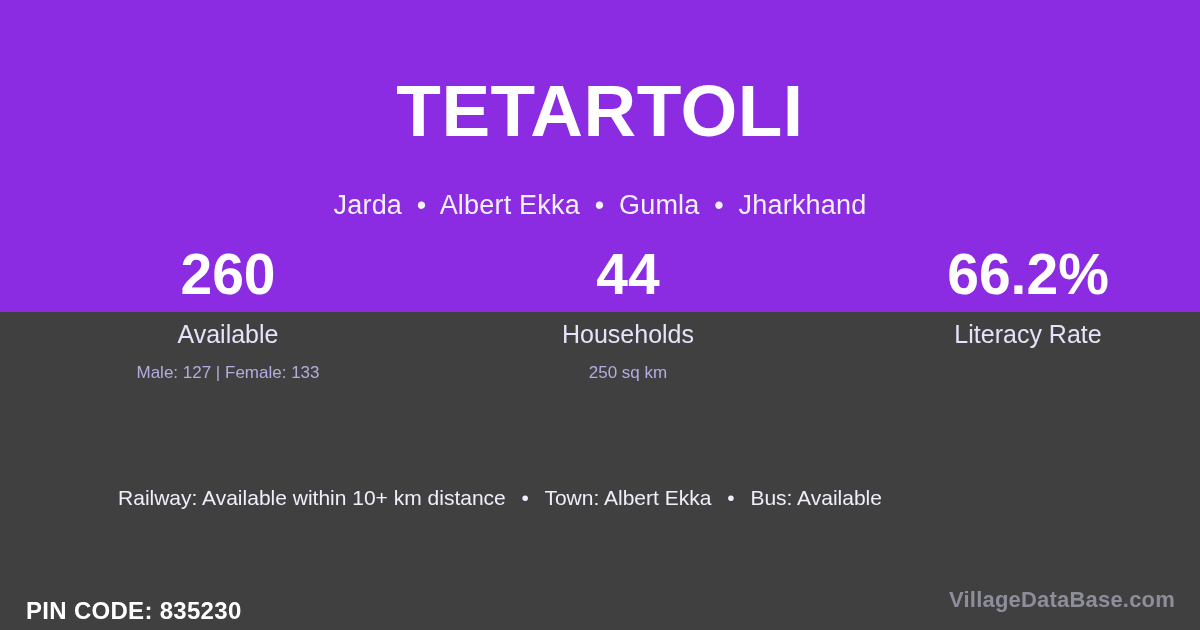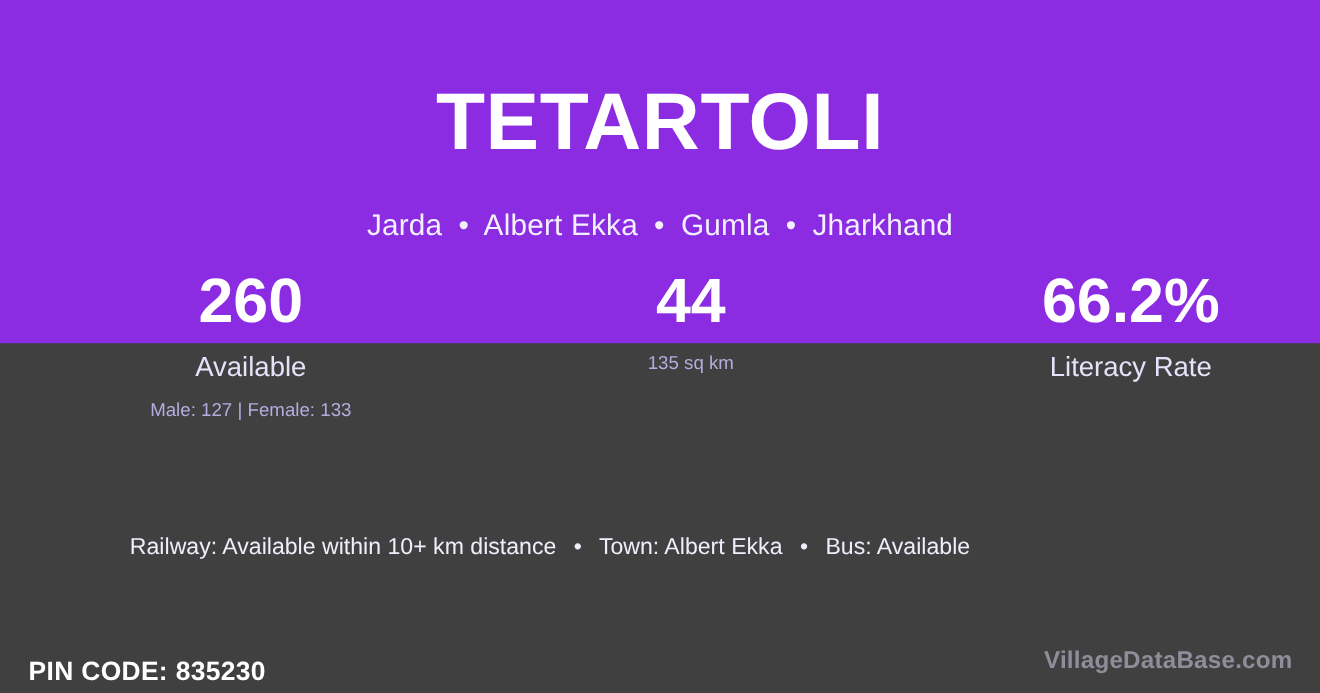--- a/index.html
+++ b/index.html
@@ -163,21 +163,22 @@
   <div id="stats-row">
 
     <div class="stat-col">
       <div class="stat-value">260</div>
       <div class="stat-label">Available</div>
       <div class="stat-detail">Male: 127 | Female: 133</div>
     </div>
 
     <div class="stat-col">
       <div class="stat-value">44</div>
-      <div class="stat-detail">135 sq km</div>
+      <div class="stat-label">Households</div>
+      <div class="stat-detail">250 sq km</div>
     </div>
 
     <div class="stat-col">
       <div class="stat-value">66.2%</div>
       <div class="stat-label">Literacy Rate</div>
     </div>
 
   </div>
 
   <div id="infra-line">

